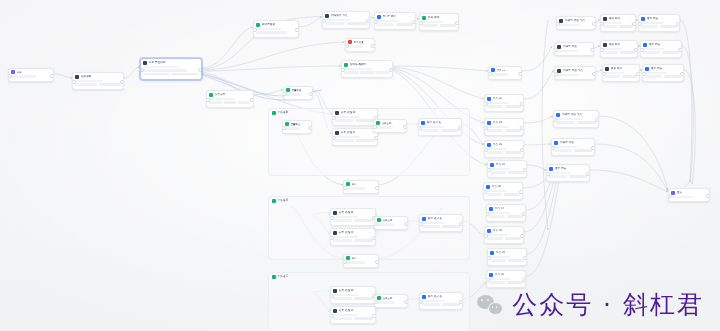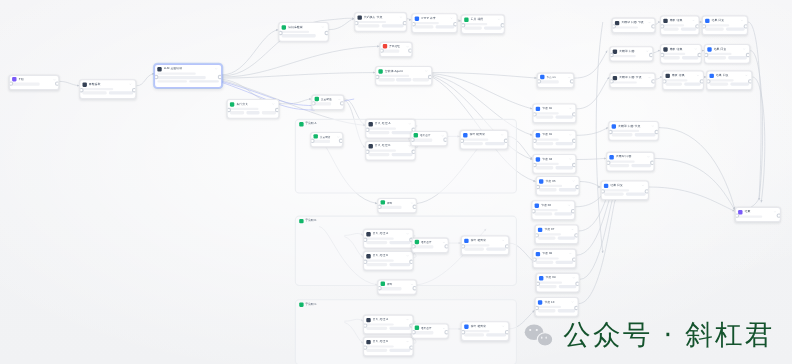--- a/index.html
+++ b/index.html
@@ -102,21 +102,21 @@
   .watermark .wx .b1{width:17px;height:14px;left:0;top:0;}
   .watermark .wx .b2{width:13px;height:11px;left:11px;top:7px;border:1.6px solid #f3f4f6;}
   .watermark .wx .t1,.watermark .wx .t2,.watermark .wx .t3,.watermark .wx .t4{
     position:absolute;width:2px;height:2px;border-radius:50%;background:#f3f4f6;
   }
   .watermark .wx .t1{left:4px;top:4px;}
   .watermark .wx .t2{left:9.5px;top:4px;}
   .watermark .wx .t3{left:14.5px;top:11px;width:1.7px;height:1.7px;}
   .watermark .wx .t4{left:18.5px;top:11px;width:1.7px;height:1.7px;}
   .watermark .wtext{
-    font-size:25px;line-height:28px;letter-spacing:2px;color:#14532d;
+    font-size:25px;line-height:28px;letter-spacing:2px;color:#4c1d95;
     font-family:"DejaVu Sans","Liberation Sans",sans-serif;
   }
 </style>
 </head>
 <body>
 
 <div id="app">
   <div class="canvas-wash"></div>
 
   <svg id="edges" viewBox="0 0 720 331" preserveAspectRatio="none">

